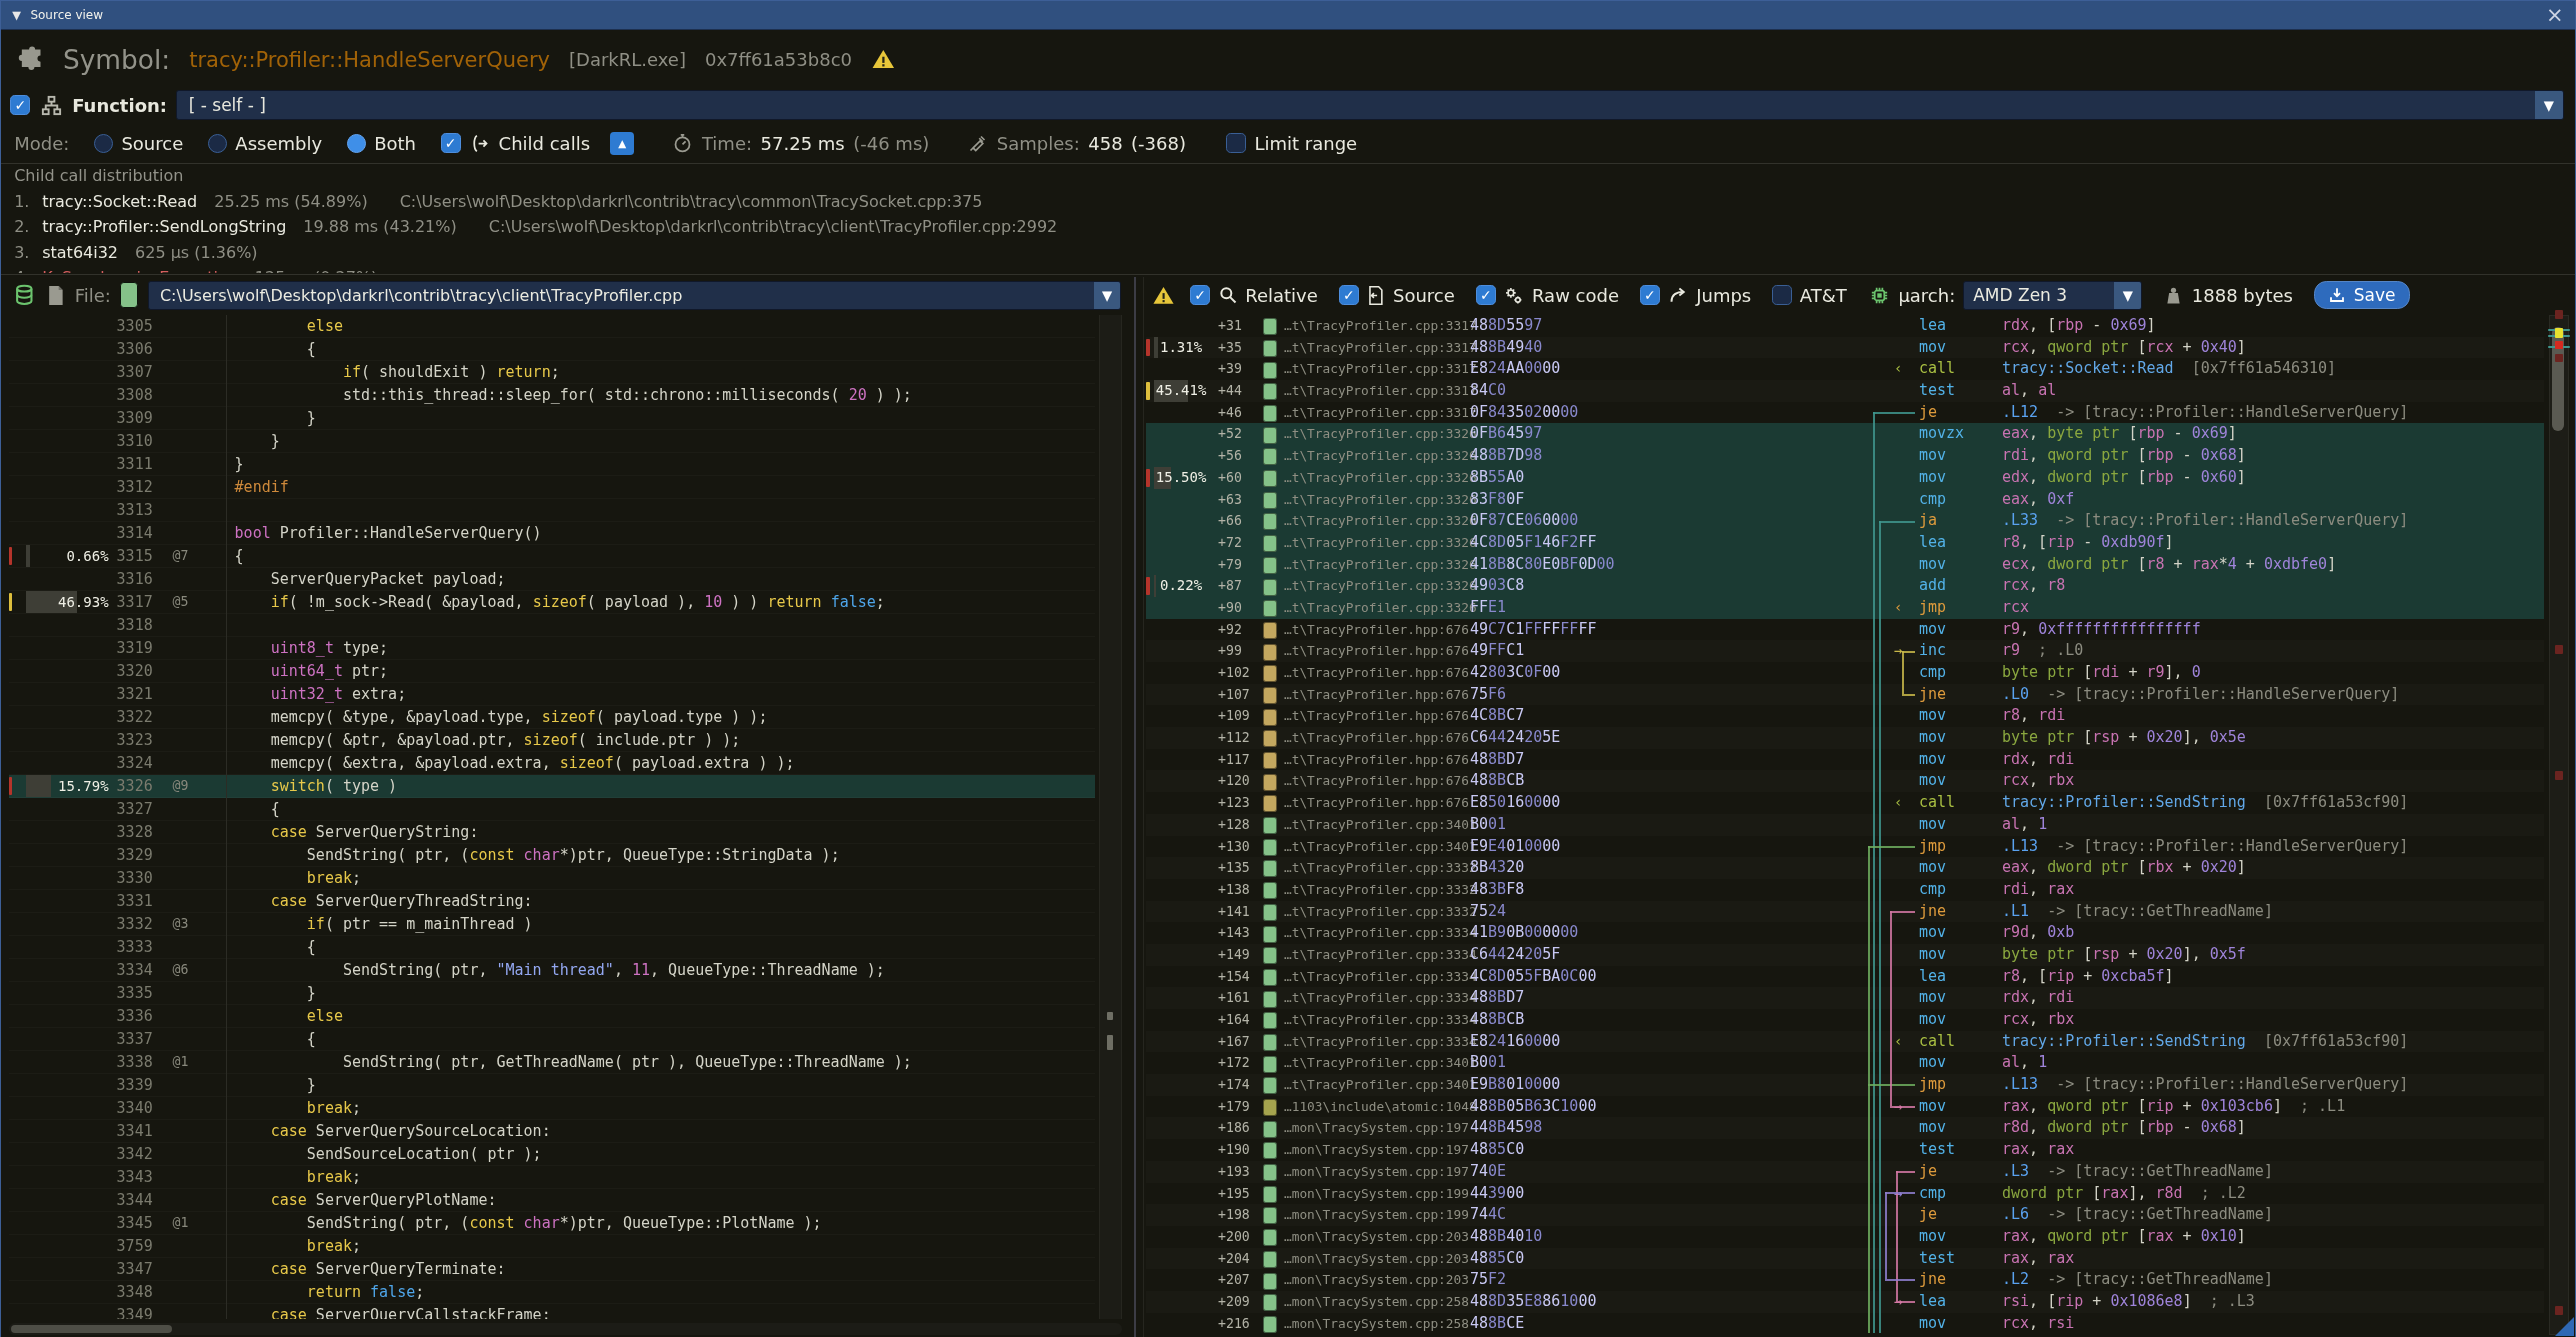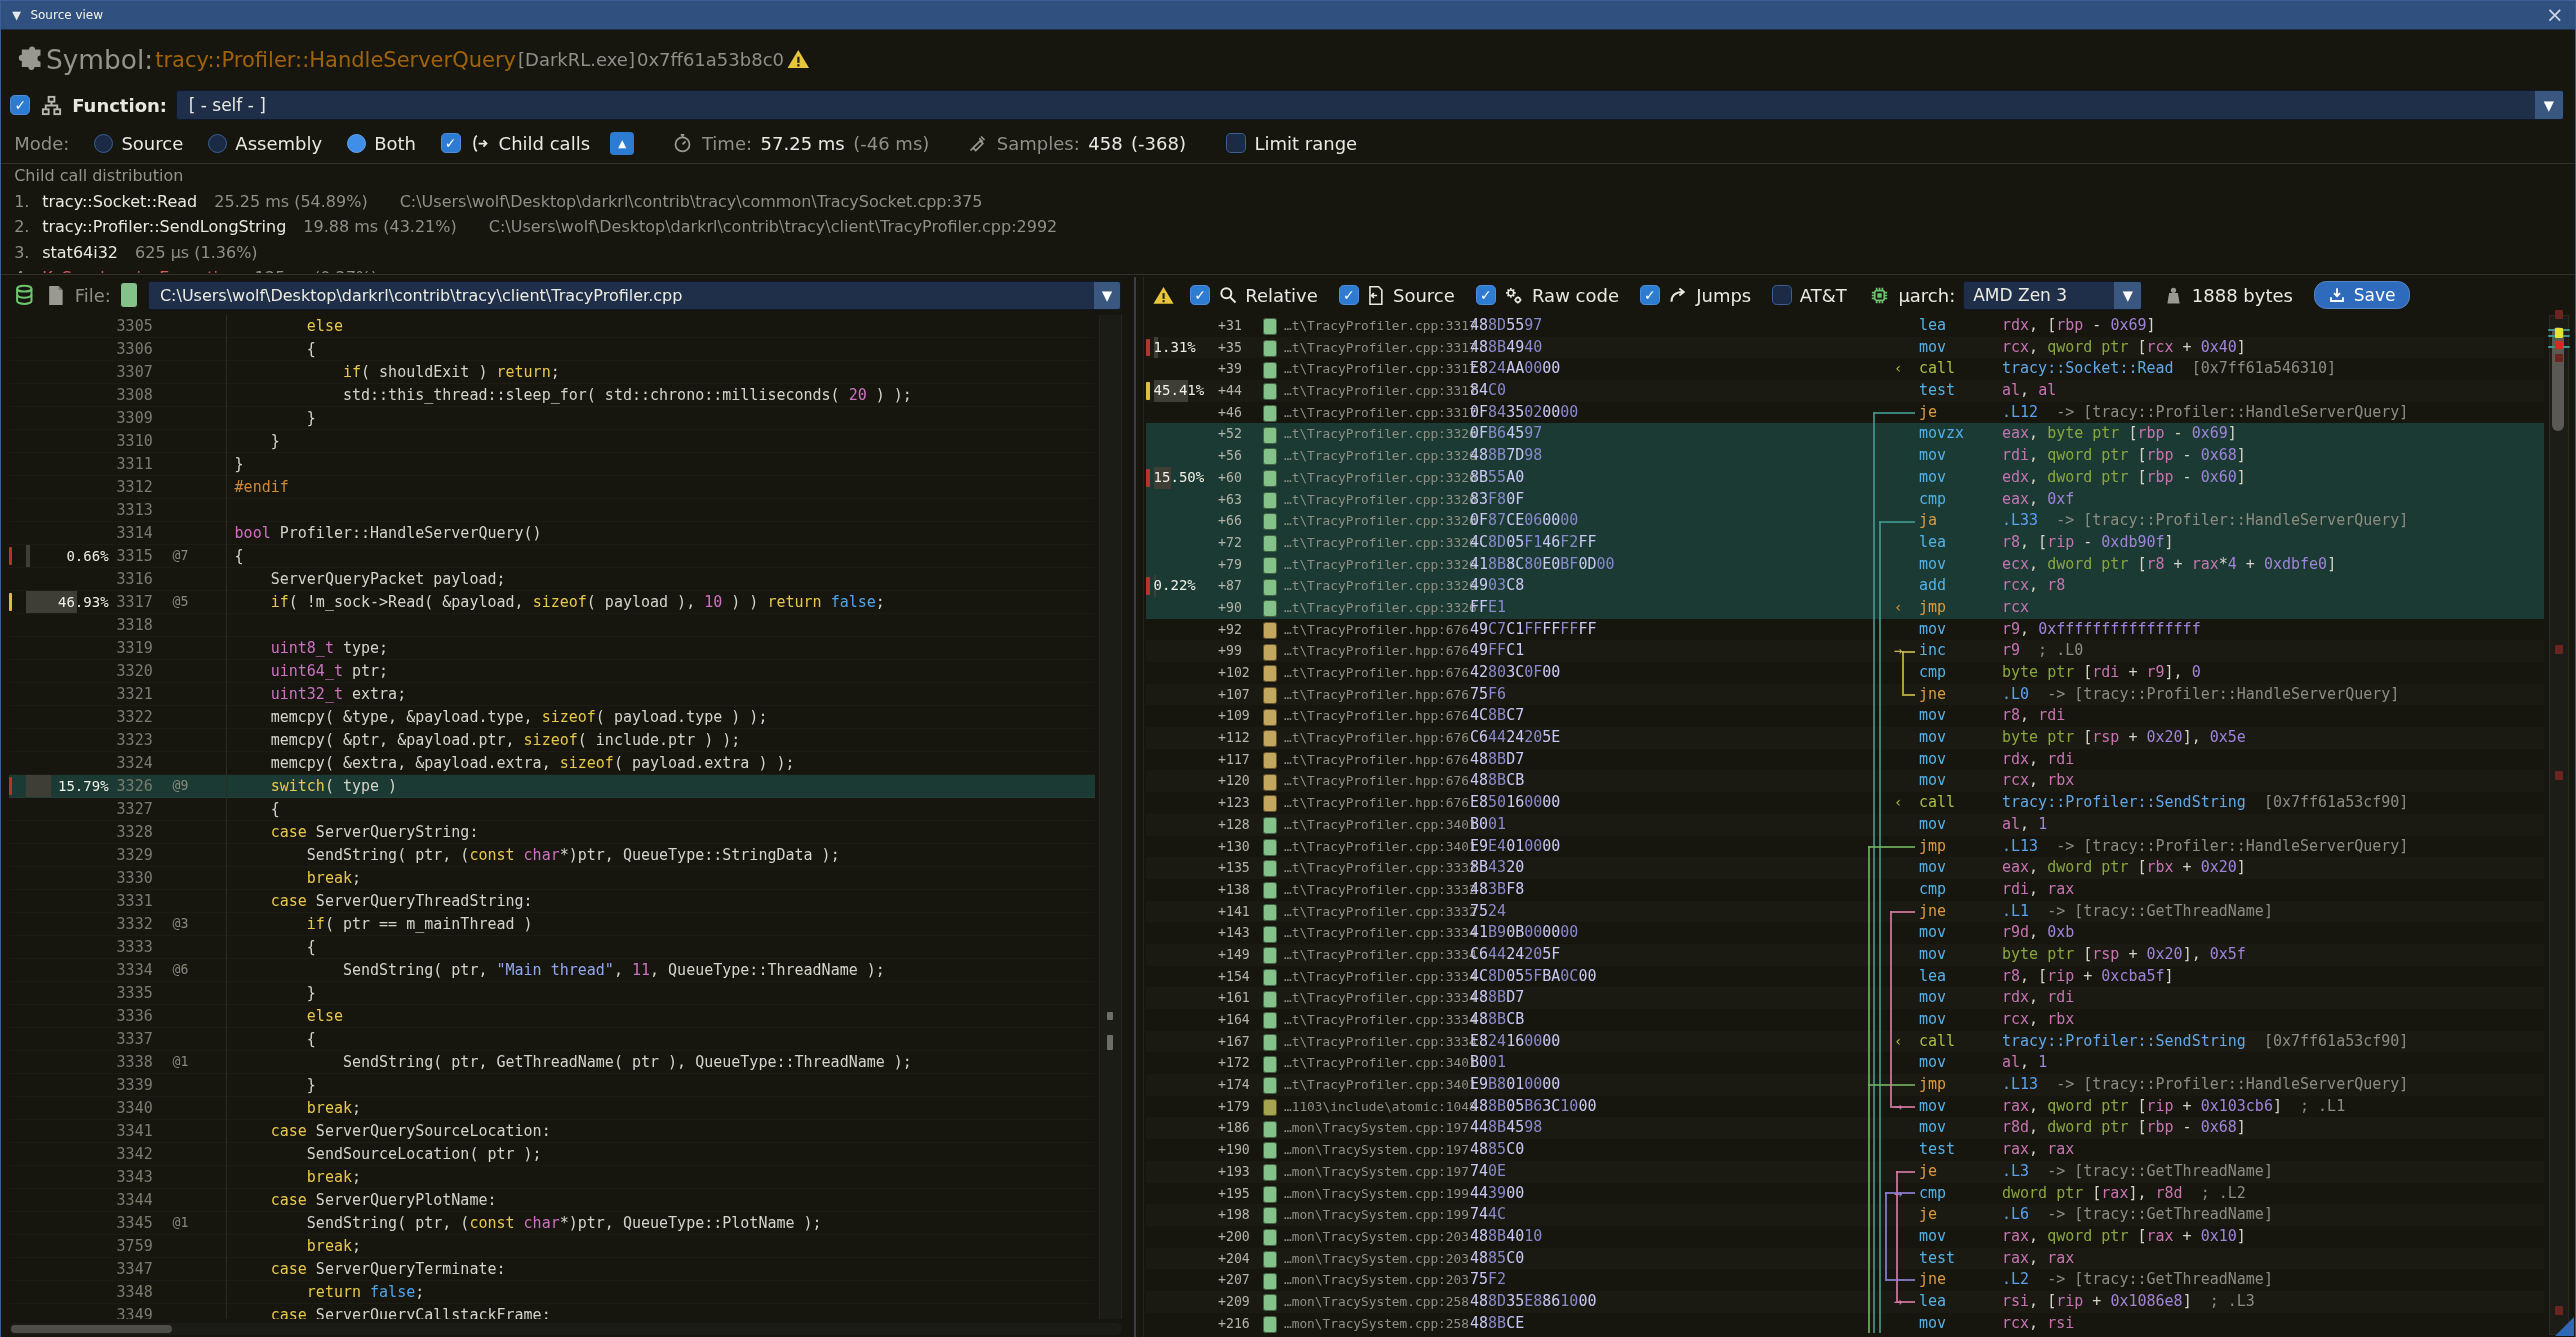--- a/index.html
+++ b/index.html
@@ -11,21 +11,21 @@
   }
   .mono{font-family:"DejaVu Sans Mono",monospace}
   .dim{color:#8f8f85}.white{color:#e9e9df}
   
   .titlebar{position:absolute;top:0;left:0;right:0;height:28px;background:var(--titlebar);
     display:flex;align-items:center;padding:0 11.3px;gap:9.4px;border-bottom:0.9px solid #1d3050}
   .tb-tri{color:#e8e8e8;font-size:11.3px}
   .tb-title{color:#f2f2ec;font-size:12px}
   .tb-close{margin-left:auto;color:#cdd4e4;font-size:21px;line-height:21px}
   
-  .symbolrow{position:absolute;top:34px;left:15px;height:49px;display:flex;align-items:center;gap:2px}
+  .symbolrow{position:absolute;top:34px;left:15px;height:49px;display:flex;align-items:center;gap:19px}
   .sym-label{font-size:26.4px;color:#93938a}
   .sym-name{font-size:21px;color:#a16207}
   .sym-meta{font-size:18px;color:#8f8f85}
   
   .funcrow{position:absolute;top:89px;left:9.4px;right:11.3px;height:30px;display:flex;align-items:center;gap:9.4px;font-size:18px}
   .func-label{color:#e7e7dd;font-weight:bold}
   .dd{background:var(--dd);border-radius:2.8px;border:0.9px solid #10182a;position:relative;display:flex;align-items:center}
   .func-dd{flex:1;height:28px;padding-left:11.3px;font-size:17px;color:#e8e8de}
   .dd-btn{position:absolute;right:0;top:0;bottom:0;width:28px;background:var(--ddbtn);
     border-radius:0 1.9px 1.9px 0;display:flex;align-items:center;justify-content:center;color:#fff;font-size:13.2px}
@@ -82,21 +82,21 @@
   .asmbar{position:absolute;top:278px;left:1151px;height:32px;display:flex;align-items:center;font-size:18px;gap:0}
   .ab-item{display:flex;align-items:center;gap:7.6px;margin-right:21px}
   .march-dd{width:168px;height:27px;padding-left:9.4px;font-size:17px;color:#ebebe1}
   .savebtn{display:flex;align-items:center;gap:7.6px;background:var(--save);border:0.9px solid #5585c5;
     border-radius:12.3px;height:25.5px;padding:0 13.2px;color:#fff;font-size:17px}
   
   .asm{position:absolute;top:314px;left:1145px;width:1398px;height:1018px;overflow:hidden;font-size:15px}
   .asm-row{position:relative;height:21.7px;line-height:21.7px;white-space:pre}
   .asm-row.even{background:rgba(255,255,255,0.018)}
   .asm-row.hl{background:var(--hl)}
-  .a-pct{position:absolute;left:7.6px;width:55px;text-align:left;color:#efefe5;font-size:14px}
+  .a-pct{position:absolute;left:7.6px;width:55px;text-align:center;color:#efefe5;font-size:14px}
   .a-off{position:absolute;left:72px;color:#b3b3a7;font-size:13.2px}
   .a-sq{position:absolute;left:117px;top:3.3px;width:12.3px;height:15px;border-radius:2.8px;border:0.9px solid rgba(0,0,0,.5)}
   .a-file{position:absolute;left:138px;color:#8f8f83;font-size:12.8px}
   .a-bytes{position:absolute;left:324px}
   .b1{color:var(--bytes1)}.b2{color:var(--bytes2)}
   .a-gut{position:absolute;left:748px;font-size:14px}
   .a-mn{position:absolute;left:773px}
   .a-ops{position:absolute;left:856px}
   .mn-m{color:var(--mnem)}.mn-c{color:var(--call)}.mn-j{color:var(--jump)}
   .jline{position:absolute;width:1.9px;opacity:.85}

